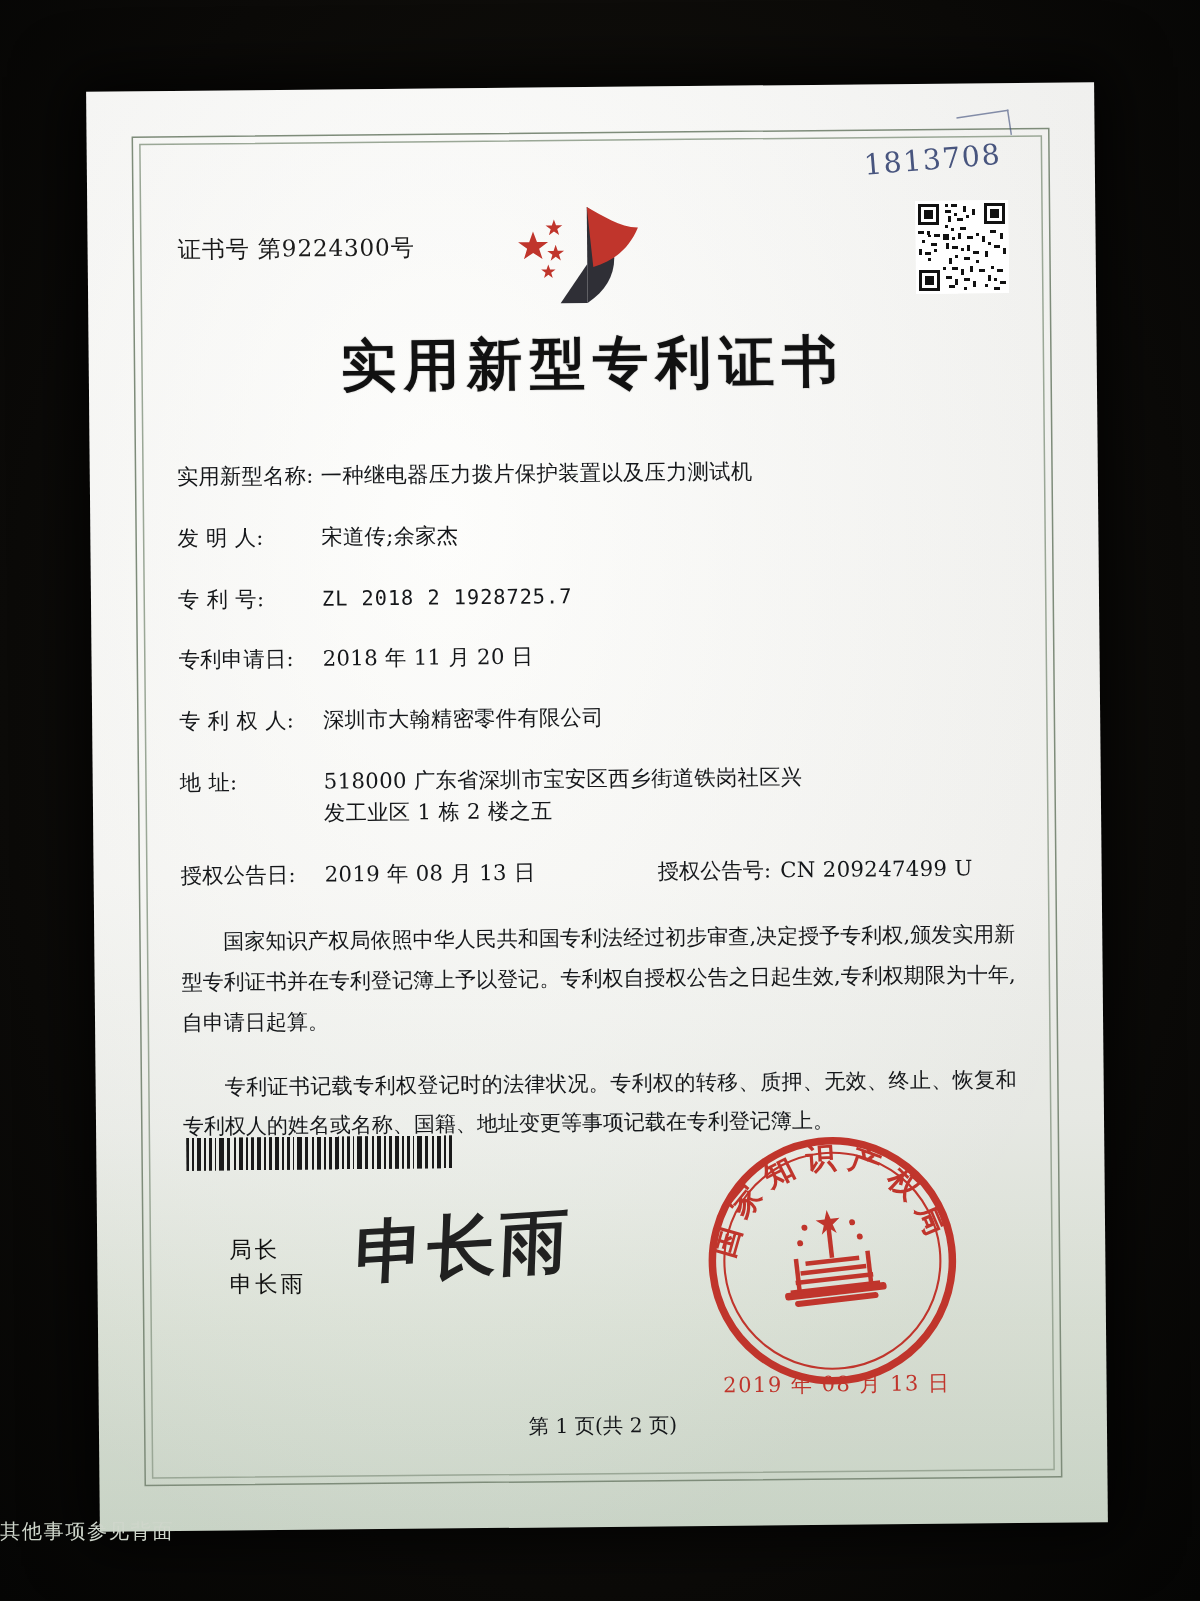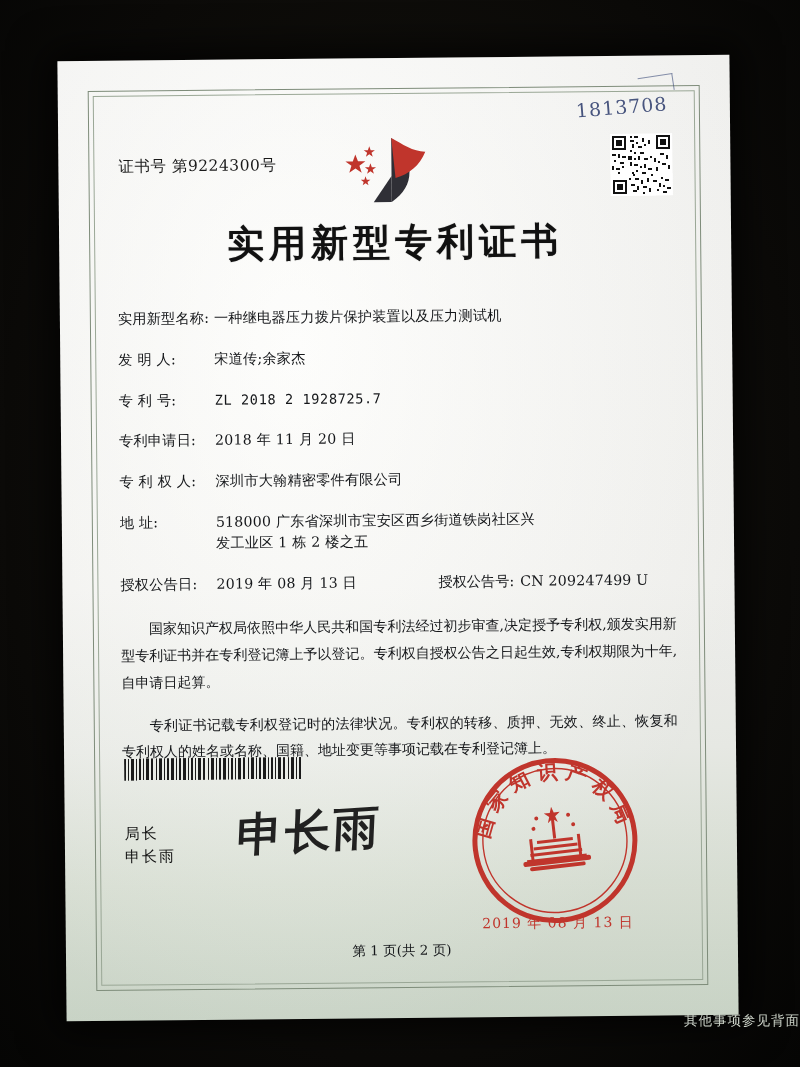--- a/index.html
+++ b/index.html
@@ -111,21 +111,21 @@
   }
 
   
   .bottom{position:absolute;left:0;right:0;bottom:0;height:250px;}
   .barcode{
     position:absolute;left:8px;top:28px;width:180px;height:22px;
   }
   .signblock{position:absolute;left:8px;top:92px;}
   .signblock .r{
     font-family:"DejaVu Serif","Liberation Serif",serif;
-    font-size:15px;letter-spacing:2px;color:#111;line-height:1.5;
+    font-size:15px;letter-spacing:2px;color:#111;line-height:1.5;margin-left:28px;
   }
   .signature{
     position:absolute;left:120px;top:72px;
     font-family:"DejaVu Serif","Liberation Serif",serif;
     font-size:46px;color:#111;
     transform:rotate(-3deg) skewX(-6deg);
     letter-spacing:2px;
     font-weight:bold;
     opacity:.92;
   }
@@ -137,21 +137,21 @@
     font-family:"DejaVu Serif","Liberation Serif",serif;
     font-size:14px;color:#c0352c;letter-spacing:1px;
   }
   .pageno{
     position:absolute;left:0;right:0;bottom:18px;text-align:center;
     font-family:"DejaVu Serif","Liberation Serif",serif;
     font-size:13.5px;color:#15171a;
   }
   .footnote{
     position:absolute;left:0;right:0;
-    top:1012px;text-align:right;
+    top:1012px;text-align:left;
     font-family:"DejaVu Serif","Liberation Serif",serif;
     font-size:13.5px;color:#cfd6cb;
     letter-spacing:1px;
   }
 </style>
 </head>
 <body>
 
 <div class="scene">
   <div class="sheet">

